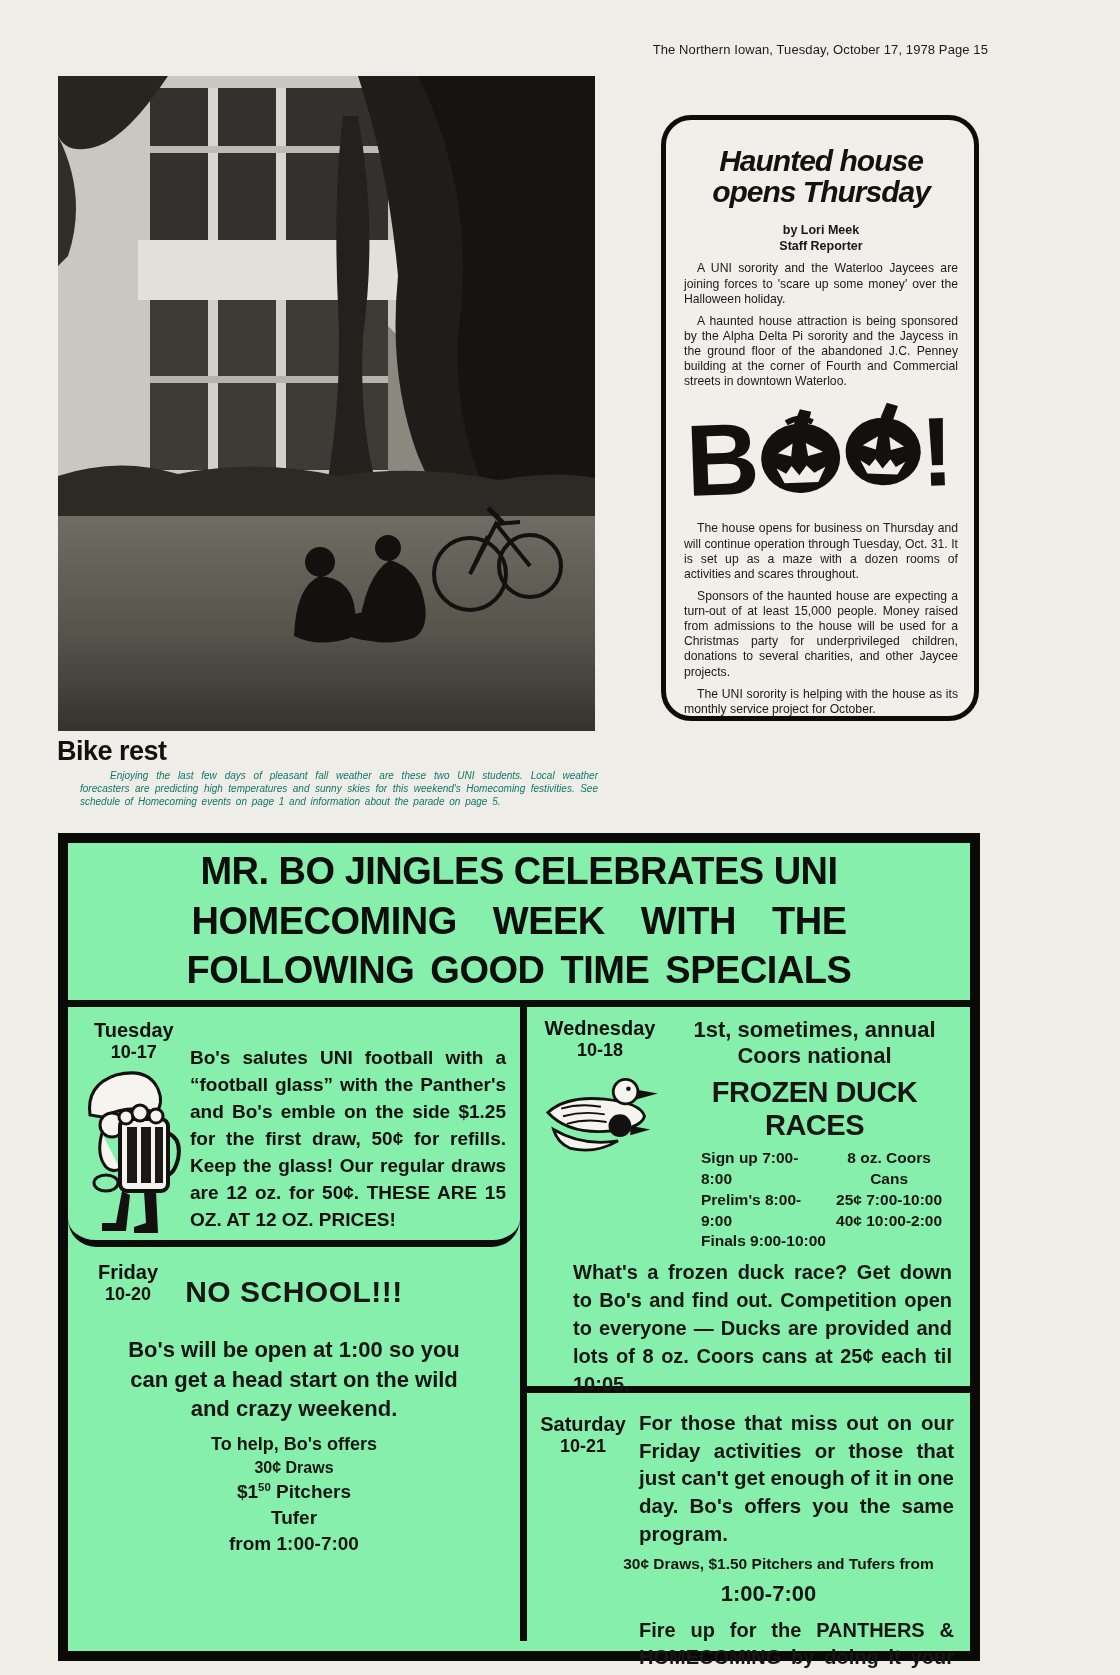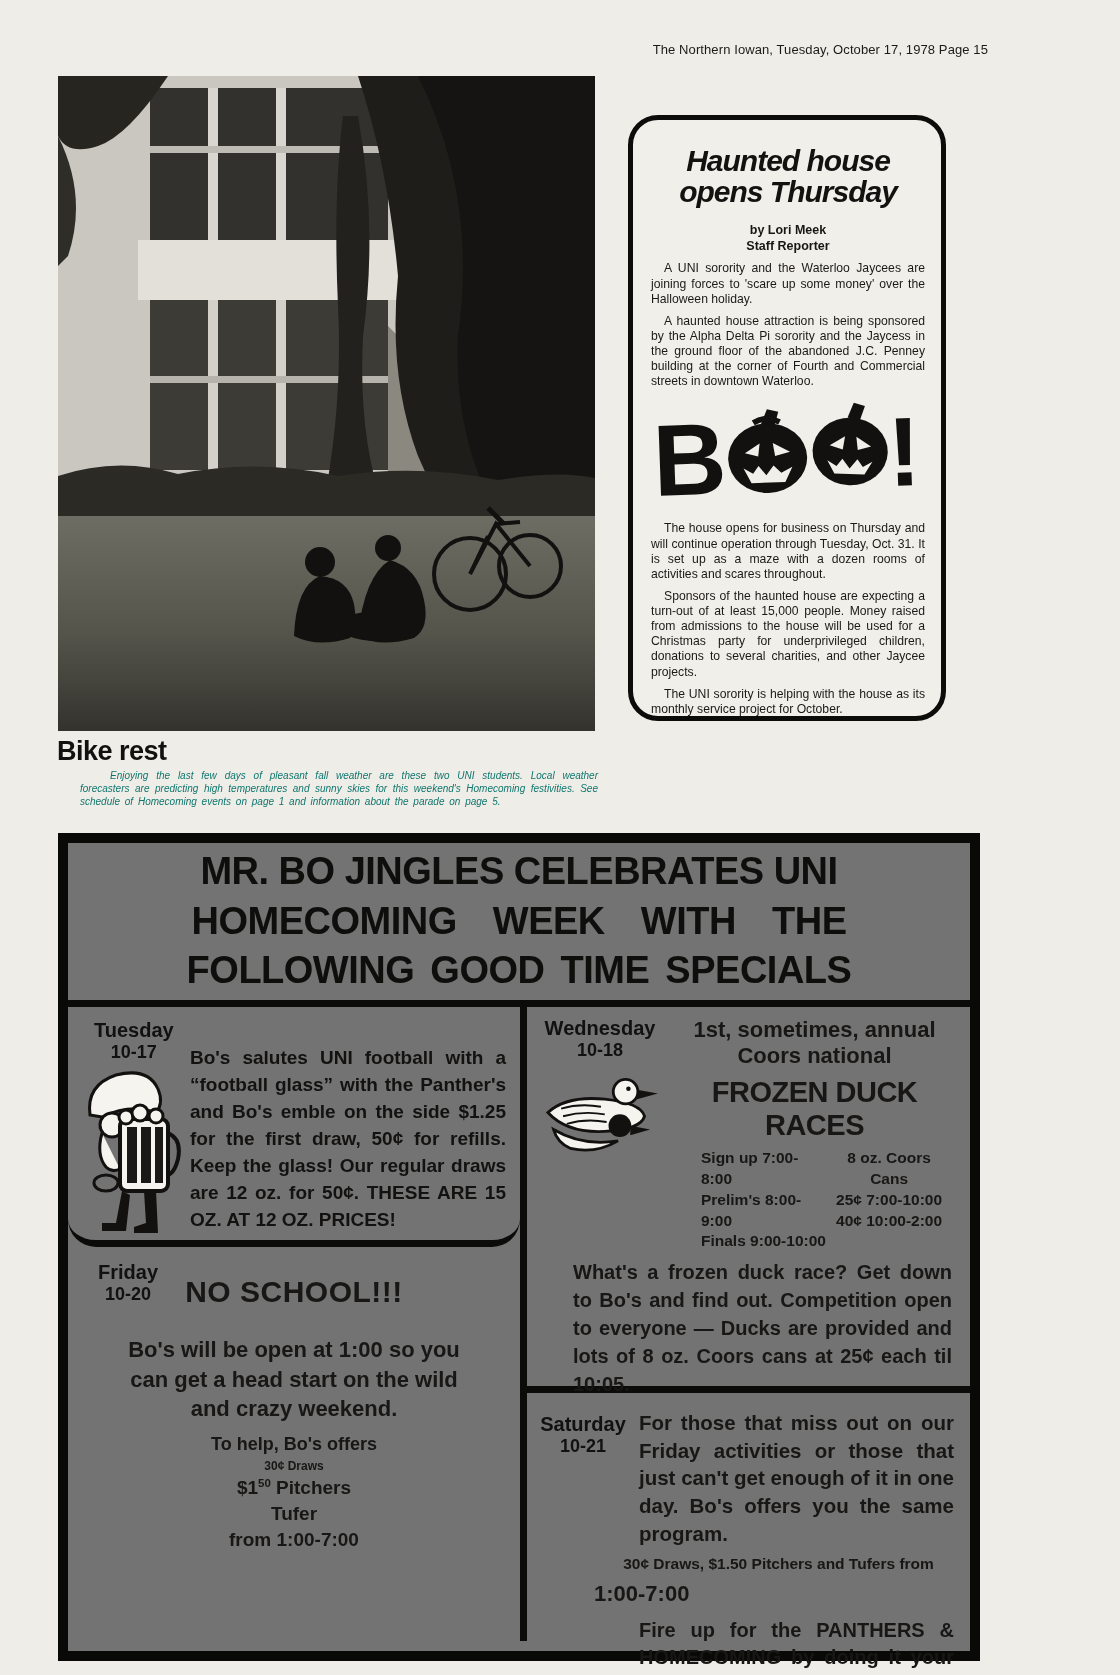--- a/index.html
+++ b/index.html
@@ -25,41 +25,41 @@
     position:absolute;left:57px;top:736px;
     font-size:27px;font-weight:800;letter-spacing:-.5px;color:#121110;
   }
   .photo-caption{
     position:absolute;left:80px;top:770px;width:518px;
     font-size:10px;font-style:italic;line-height:1.28;text-align:justify;
     text-indent:30px;word-spacing:2px;color:#0f766e;
   }
   
   .article-box{
-    position:absolute;left:628px;top:115px;width:318px;height:606px;
+    position:absolute;left:661px;top:115px;width:318px;height:606px;
     border:5px solid #0c0c0b;border-radius:30px;background:#f1efe9;
     box-sizing:border-box;padding:18px 16px 10px 18px;
   }
   .article-title{
     font-style:italic;font-weight:900;font-size:30px;line-height:1.02;
     letter-spacing:-1px;text-align:center;color:#131211;margin-top:8px;
   }
   .article-byline{
     text-align:center;font-weight:700;font-size:12.5px;line-height:1.25;
     margin-top:16px;
   }
   .article-body p{
     font-size:12.2px;line-height:1.24;text-align:justify;margin:7px 0 0 0;
     text-indent:13px;color:#1b1a18;
   }
   .boo-wrap{margin:10px 0 4px 0;text-align:center;}
   
   .ad{
     position:absolute;left:58px;top:833px;width:922px;height:828px;
-    box-sizing:border-box;border:10px solid #090908;background:#737373;
+    box-sizing:border-box;border:10px solid #090908;background:#86efac;
   }
   .ad-headline{
     height:157px;border-bottom:7px solid #0b0b0a;box-sizing:content-box;
     display:flex;flex-direction:column;justify-content:center;align-items:center;
     font-weight:800;font-size:38px;letter-spacing:-.5px;color:#0e0e0d;
     line-height:1.3;
   }
   .ad-headline .hl2{word-spacing:26px;}
   .ad-headline .hl3{word-spacing:6px;}
   .ad-grid{display:flex;height:634px;}
@@ -97,37 +97,37 @@
   }
   
   .fri-label{position:absolute;left:30px;top:14px;}
   .fri-title{text-align:center;font-weight:900;font-size:30px;margin-top:28px;letter-spacing:.5px;}
   .fri-body{
     margin:26px auto 0 auto;width:368px;font-size:22px;line-height:1.35;
     text-align:center;font-weight:700;
   }
   .fri-offers{text-align:center;font-weight:700;margin-top:10px;}
   .fri-offers .o1{font-size:18px;}
-  .fri-offers .o2{font-size:12px;margin-top:4px;}
+  .fri-offers .o2{font-size:16px;margin-top:4px;}
   .fri-offers .o3{font-size:19px;margin-top:4px;}
   .fri-offers .o4{font-size:19px;margin-top:4px;}
   .fri-offers .o5{font-size:19px;margin-top:4px;}
   sup{font-size:.6em;}
   
   .sat-top{display:flex;padding-top:16px;}
   .sat-label{width:112px;flex:none;padding-top:4px;}
   .sat-body{
     flex:1;padding-right:16px;font-size:20.5px;line-height:1.35;
     text-align:justify;font-weight:700;
   }
   .sat-offer{
     text-align:center;font-weight:700;font-size:15.5px;margin-top:8px;
     padding-left:60px;
   }
-  .sat-hours{text-align:left;font-weight:900;font-size:22px;margin-top:8px;padding-left:40px;margin-left:27px;}
+  .sat-hours{text-align:center;font-weight:900;font-size:22px;margin-top:8px;padding-left:40px;}
   .sat-closing{
     margin:10px 16px 0 112px;font-size:20px;line-height:1.35;
     text-align:justify;font-weight:700;
   }
 </style>
 </head>
 <body>
 
 <div class="masthead">The Northern Iowan, Tuesday, October 17, 1978 Page 15</div>
 

